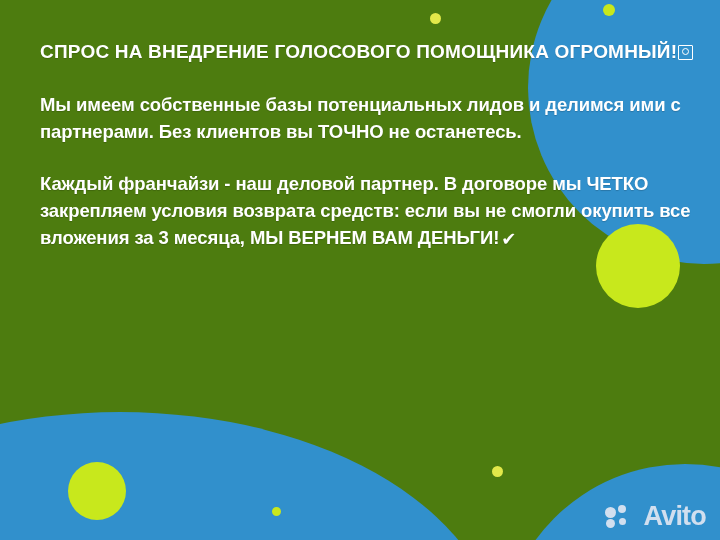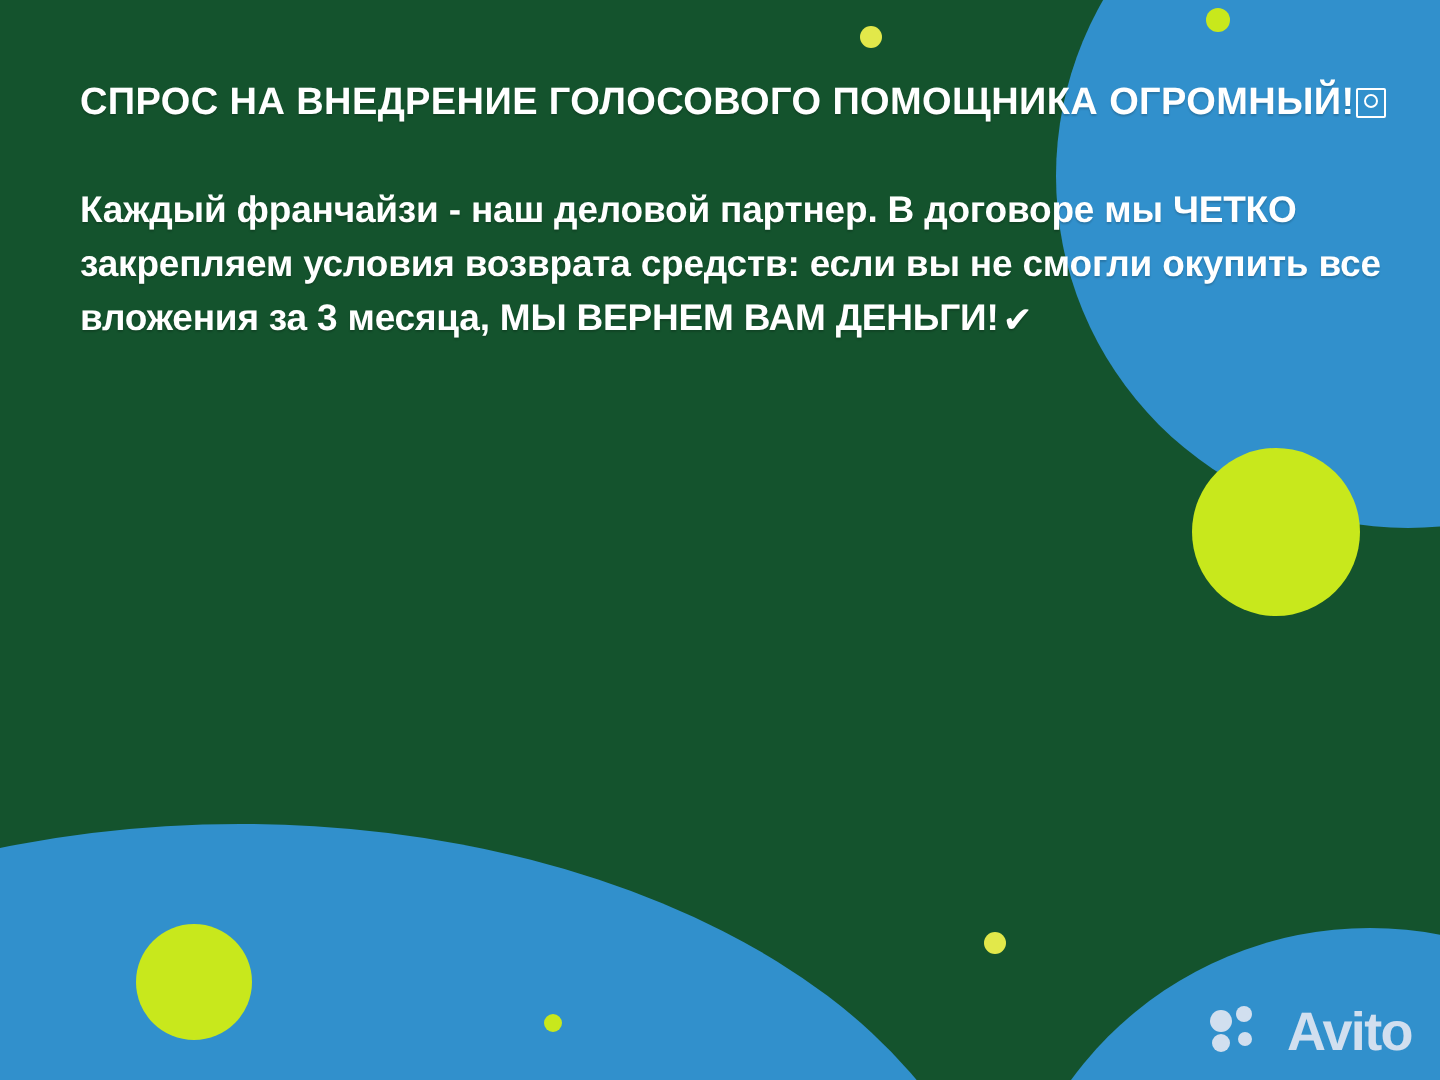--- a/index.html
+++ b/index.html
@@ -6,21 +6,21 @@
   html, body {
     margin: 0;
     padding: 0;
     background: #1b1b1b;
   }
   #slide {
     position: relative;
     width: 720px;
     height: 540px;
     overflow: hidden;
-    background: #14532d;
+    background: #4d7c0f;
     font-family: "Liberation Sans", "DejaVu Sans", sans-serif;
     -webkit-font-smoothing: antialiased;
   }
 
   
   .shape {
     position: absolute;
     border-radius: 50%;
     pointer-events: none;
   }
@@ -124,21 +124,21 @@
     line-height: 1;
     vertical-align: -1px;
   }
 
   
   #avito-logo {
     position: absolute;
     right: 14px;
     bottom: 10px;
     display: flex;
-    align-items: flex-start;
+    align-items: center;
     gap: 13px;
     z-index: 6;
     opacity: 0.92;
   }
   #avito-mark {
     position: relative;
     width: 26px;
     height: 24px;
   }
   #avito-mark i {
@@ -171,20 +171,21 @@
   <div class="shape" id="circle-lime-bottom-left"></div>
   <div class="dot" id="dot-top-left"></div>
   <div class="dot" id="dot-top-right"></div>
   <div class="dot" id="dot-mid-right"></div>
   <div class="dot" id="dot-bottom"></div>
 
   <div id="content">
 
     <p class="para" id="heading"><span>СПРОС НА ВНЕДРЕНИЕ ГОЛОСОВОГО ПОМОЩНИКА ОГРОМНЫЙ!</span><span class="emoji-box"></span></p>
 
+    <p class="para">Мы имеем собственные базы потенциальных лидов и делимся ими с партнерами. Без клиентов вы ТОЧНО не останетесь.</p>
 
 
     <p class="para"><span>Каждый франчайзи - наш деловой партнер. В договоре мы ЧЕТКО закрепляем условия возврата средств: если вы не смогли окупить все вложения за 3 месяца, МЫ ВЕРНЕМ ВАМ ДЕНЬГИ!</span><span class="emoji-check">✔</span></p>
 
   </div>
 
   <div id="avito-logo">
     <span id="avito-mark">
       <i class="d1"></i>
       <i class="d2"></i>

